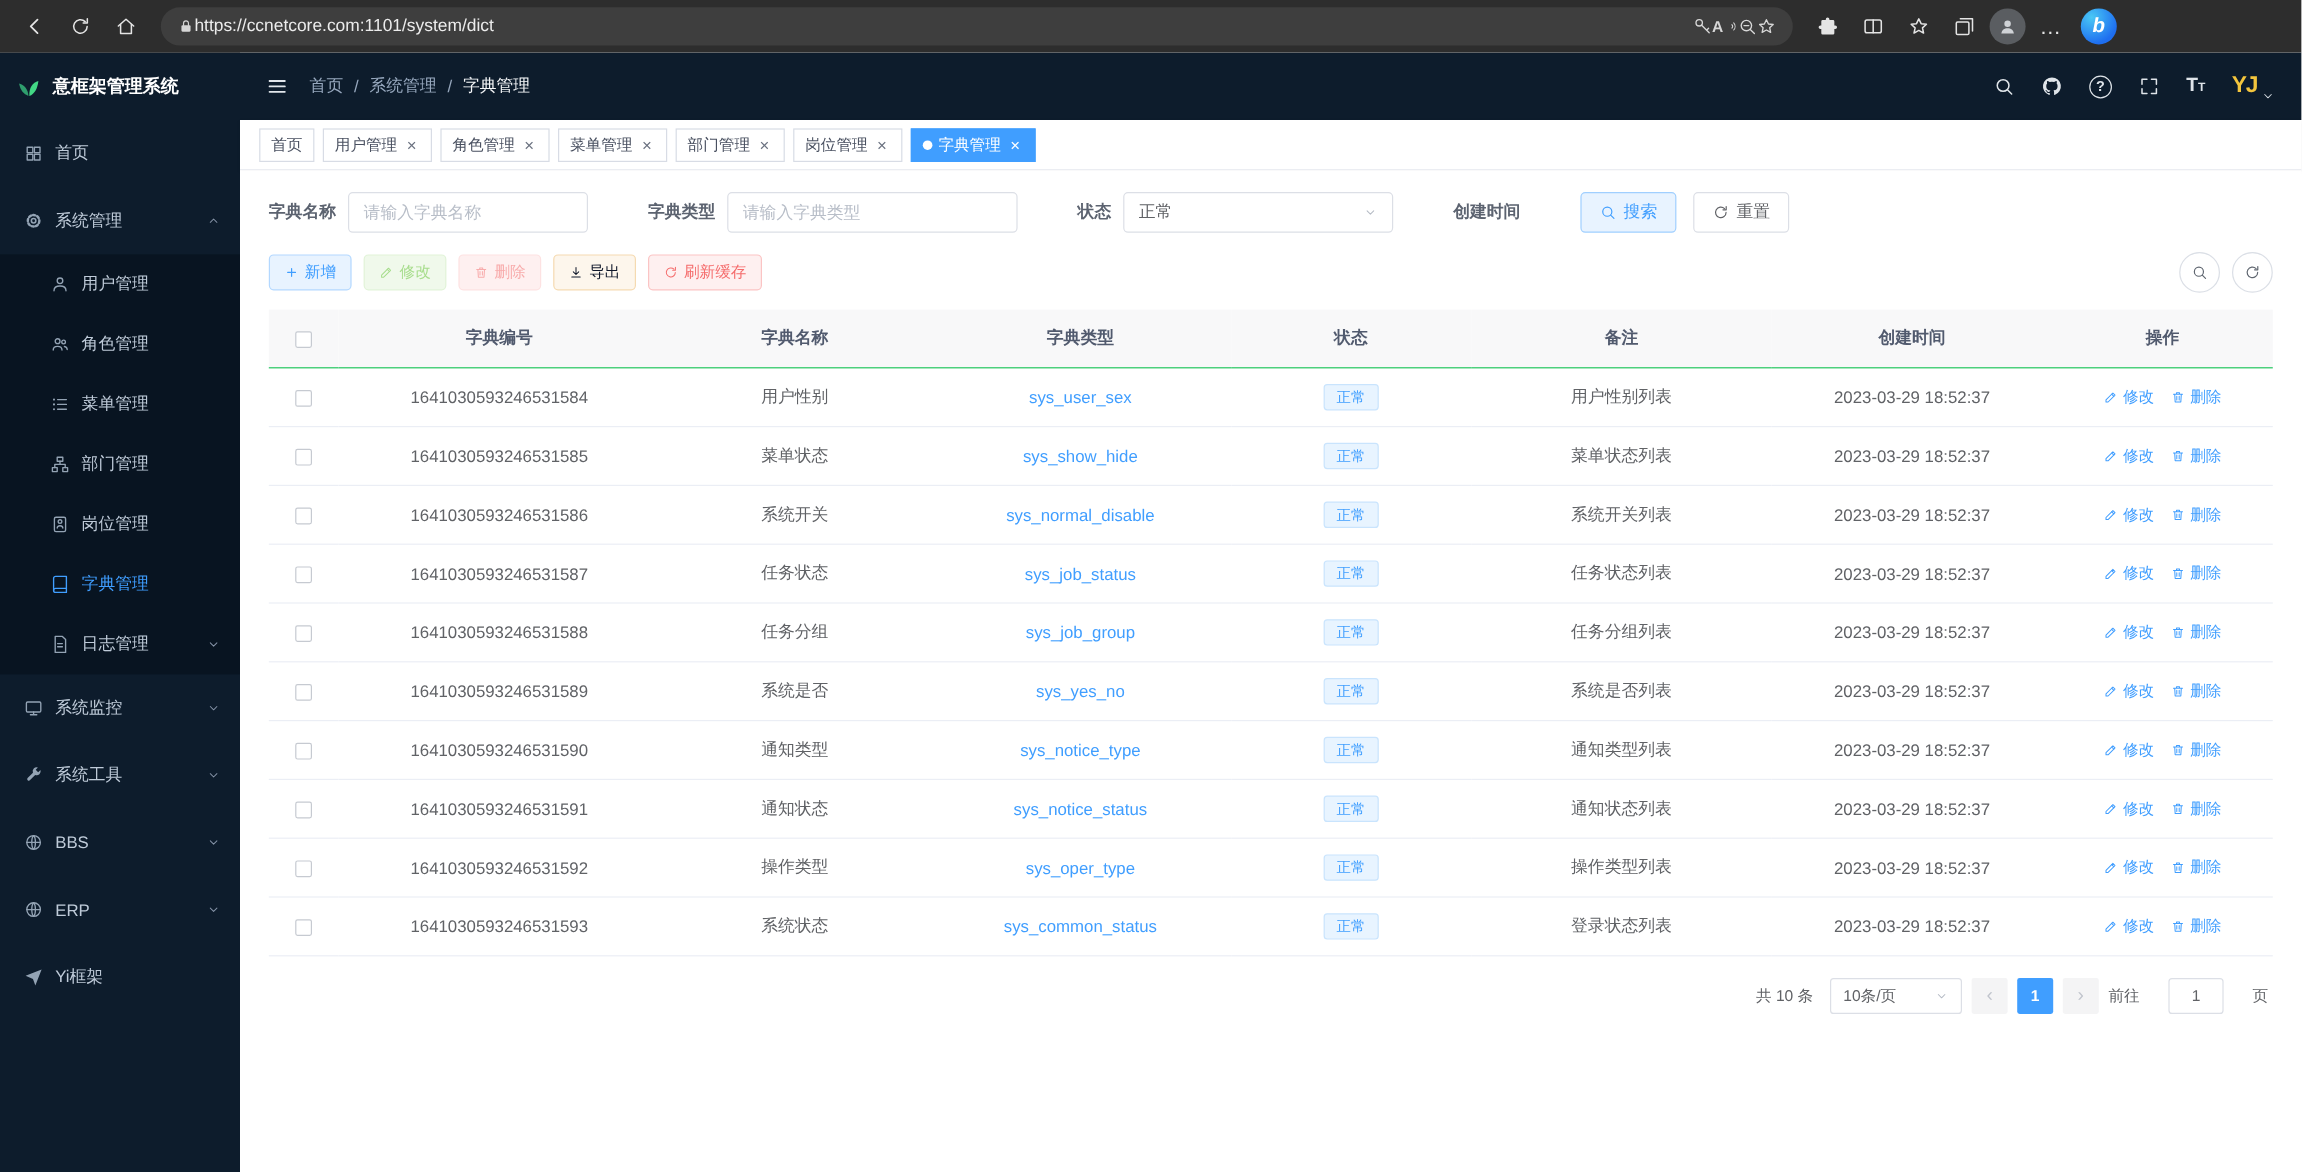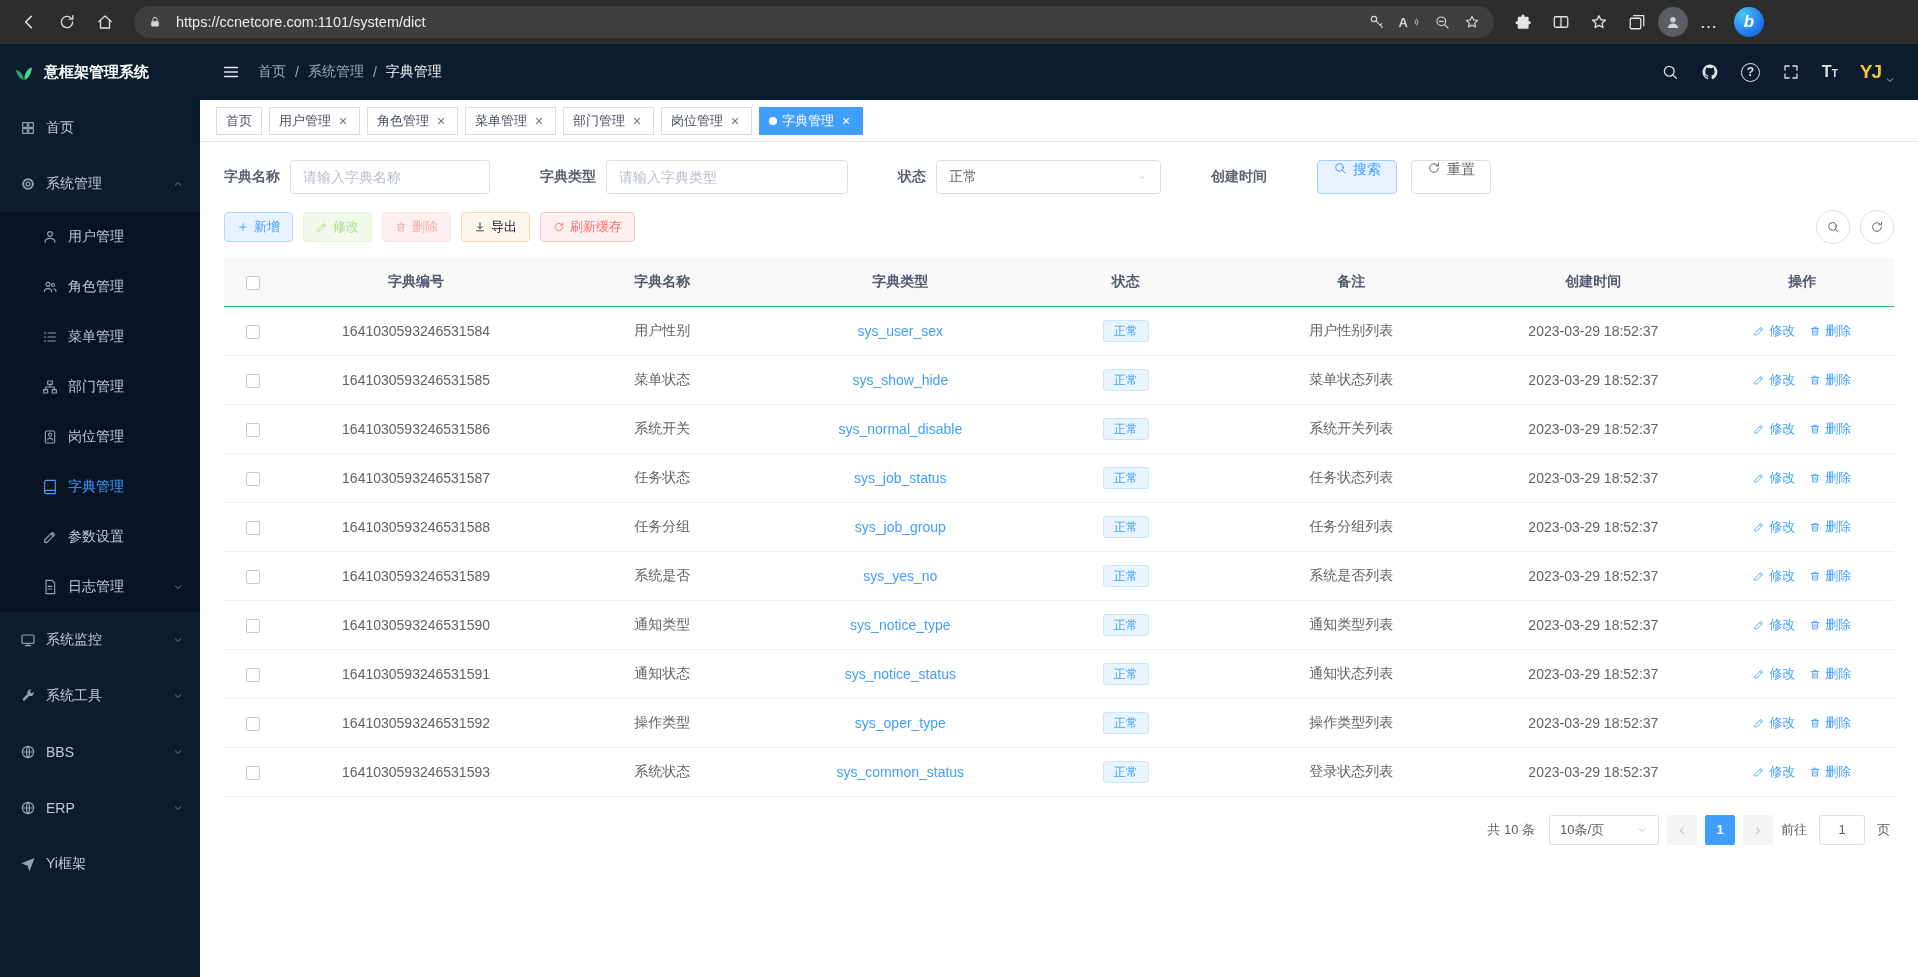--- a/index.html
+++ b/index.html
@@ -4,21 +4,21 @@
 <style>
   *{margin:0;padding:0;box-sizing:border-box}
   html,body{width:1918px;height:977px;overflow:hidden}
   body{font-family:"Liberation Sans","DejaVu Sans",sans-serif;font-size:14px;background:#fff;color:#333}
   .ic{width:18px;height:18px;fill:none;stroke:currentColor;stroke-width:1.7;stroke-linecap:round;stroke-linejoin:round;flex-shrink:0}
   .ic16{width:16px;height:16px}.ic14{width:14px;height:14px}.ic12{width:12px;height:12px}.ic20{width:20px;height:20px}
 
   
   .browser{height:44px;background:#2d2d2d;display:flex;align-items:center;padding:0 12px;gap:4px}
   .b-btn{width:34px;height:34px;border-radius:6px;display:flex;align-items:center;justify-content:center;color:#e4e4e4;cursor:pointer;flex-shrink:0}
-  .addr{flex:1;max-width:1360px;height:32px;background:#3e3e3e;border-radius:16px;display:flex;align-items:center;gap:14px;padding:0 14px;margin:0 8px;color:#e8e8e8}
+  .addr{flex:1;max-width:1360px;height:32px;background:#3e3e3e;border-radius:16px;display:flex;align-items:center;gap:0;padding:0 14px;margin:0 8px;color:#e8e8e8}
   .addr .sp{flex:1}
   .url{font-size:14.5px;color:#ececec;white-space:nowrap}
   .a-ic{color:#d6d6d6;display:flex;align-items:center;gap:2px;cursor:pointer}
   .ra{display:flex;align-items:center;font-size:13px;font-weight:700;color:#d6d6d6;cursor:pointer}
   .avatar{width:30px;height:30px;border-radius:50%;background:#5a5d61;display:flex;align-items:center;justify-content:center;color:#cfd2d6;cursor:pointer;flex-shrink:0}
   .dots{color:#e4e4e4;font-size:18px;letter-spacing:1px}
   .bing{width:30px;height:30px;border-radius:50%;background:radial-gradient(circle at 30% 25%,#49c8f5,#1e6ef0 72%);color:#fff;display:flex;align-items:center;justify-content:center;font-weight:700;font-style:italic;font-size:17px;cursor:pointer;flex-shrink:0;margin-left:4px}
 
   
   .app{display:flex;height:933px}
@@ -61,21 +61,21 @@
   .content{padding:12px 24px;background:#fff;flex:1;min-height:0}
   .filters{display:flex;align-items:center;margin-top:6px;flex-wrap:nowrap}
   .f-item{display:flex;align-items:center;margin-right:50px}
   .f-label{font-weight:700;color:#5c6370;margin-right:10px;white-space:nowrap}
   .inp{height:34px;border:1px solid #dcdfe6;border-radius:4px;padding:0 12px;font-size:14px;color:#606266;background:#fff;outline:none;font-family:inherit}
   .inp::placeholder{color:#b8bec8}
   .sel{width:225px;height:34px;border:1px solid #dcdfe6;border-radius:4px;display:flex;align-items:center;justify-content:space-between;padding:0 12px;color:#606266;cursor:pointer;background:#fff}
   .sel .scaret{color:#b4bac4}
   .drange{width:228px;height:34px;border:1px solid #dcdfe6;border-radius:4px;display:flex;align-items:center;gap:9px;padding:0 10px;color:#b8bec8;background:#fff;cursor:pointer;font-size:13.5px}
   .drange .dsep{color:#606266}
-  .btn{height:34px;border-radius:4px;padding:0 15px;font-size:14px;display:inline-flex;gap:6px;border:1px solid #dcdfe6;cursor:pointer;background:#fff;color:#606266;font-family:inherit;white-space:nowrap}
+  .btn{height:34px;border-radius:4px;padding:0 15px;font-size:14px;display:inline-flex;align-items:center;gap:6px;border:1px solid #dcdfe6;cursor:pointer;background:#fff;color:#606266;font-family:inherit;white-space:nowrap}
   .btn-search{background:#e8f3ff;border-color:#a0cfff;color:#409eff}
   .btn-reset{margin-left:14px}
 
   .toolbar{display:flex;align-items:center;gap:10px;margin-top:16px}
   .tbtn{height:30px;border-radius:4px;padding:0 12px;font-size:13px;display:inline-flex;align-items:center;gap:5px;border:1px solid transparent;cursor:pointer;font-family:inherit;white-space:nowrap}
   .t-add{background:#e8f3ff;border-color:#b3d8ff;color:#409eff}
   .t-edit{background:#f0f9eb;border-color:#e1f3d8;color:#a7dd8c;cursor:not-allowed}
   .t-del{background:#fef0f0;border-color:#fde2e2;color:#f8abab;cursor:not-allowed}
   .t-exp{background:#fdf6ec;border-color:#f5dab1;color:#0f172a}
   .t-cache{background:#fef0f0;border-color:#fbc4c4;color:#f56c6c}
@@ -90,21 +90,21 @@
   .tag-ok{display:inline-block;background:#e8f4ff;border:1px solid #c9e4fd;color:#409eff;font-size:12px;padding:1px 10px;border-radius:3px;line-height:18px}
   .op{color:#409eff;font-size:13px;display:inline-flex;align-items:center;gap:4px;cursor:pointer;text-decoration:none}
   .op + .op{margin-left:14px}
 
   .pager{display:flex;align-items:center;justify-content:flex-end;gap:14px;margin-top:18px;color:#606266;font-size:13px;padding-right:4px}
   .psel{width:110px;height:30px;border:1px solid #dcdfe6;border-radius:3px;display:flex;align-items:center;justify-content:space-between;padding:0 10px;color:#606266;cursor:pointer}
   .psel .scaret{color:#b4bac4}
   .pbtn{min-width:30px;height:30px;background:#f4f4f5;color:#c0c4cc;display:flex;align-items:center;justify-content:center;border-radius:2px;font-size:16px;cursor:default;margin:0 -6px}
   .pcur{min-width:30px;height:30px;background:#409eff;color:#fff;display:flex;align-items:center;justify-content:center;border-radius:2px;font-size:13px;font-weight:700;cursor:pointer}
   .goin{width:46px;height:30px;border:1px solid #dcdfe6;border-radius:3px;text-align:center;font-size:13px;color:#606266;outline:none;font-family:inherit}
-  .gogrp{display:flex;align-items:center;gap:12px}
+  .gogrp{display:flex;align-items:center;gap:24px}
 </style>
 </head>
 <body>
 
 <svg width="0" height="0" style="position:absolute" aria-hidden="true">
   <symbol id="i-back" viewBox="0 0 24 24">
       <path d="M15 4.5 7.5 12l7.5 7.5" stroke-width="2"></path>
     </symbol>
   <symbol id="i-refresh" viewBox="0 0 24 24">
       <path d="M19.5 12a7.5 7.5 0 1 1-2.2-5.3"></path>
@@ -379,26 +379,20 @@
           <span>岗位管理</span>
         </div>
         <div class="s-item active">
           <svg class="ic ic16 mi">
               <use href="#i-book"></use>
             </svg>
           <span>字典管理</span>
         </div>
         <div class="s-item">
           <svg class="ic ic16 mi">
-              <use href="#i-edit"></use>
-            </svg>
-          <span>参数设置</span>
-        </div>
-        <div class="s-item">
-          <svg class="ic ic16 mi">
               <use href="#i-doc"></use>
             </svg>
           <span>日志管理</span>
           <svg class="ic ic12 caret">
               <use href="#i-caret"></use>
             </svg>
         </div>
       </div>
       <div class="m-item">
         <svg class="ic ic16 mi">

